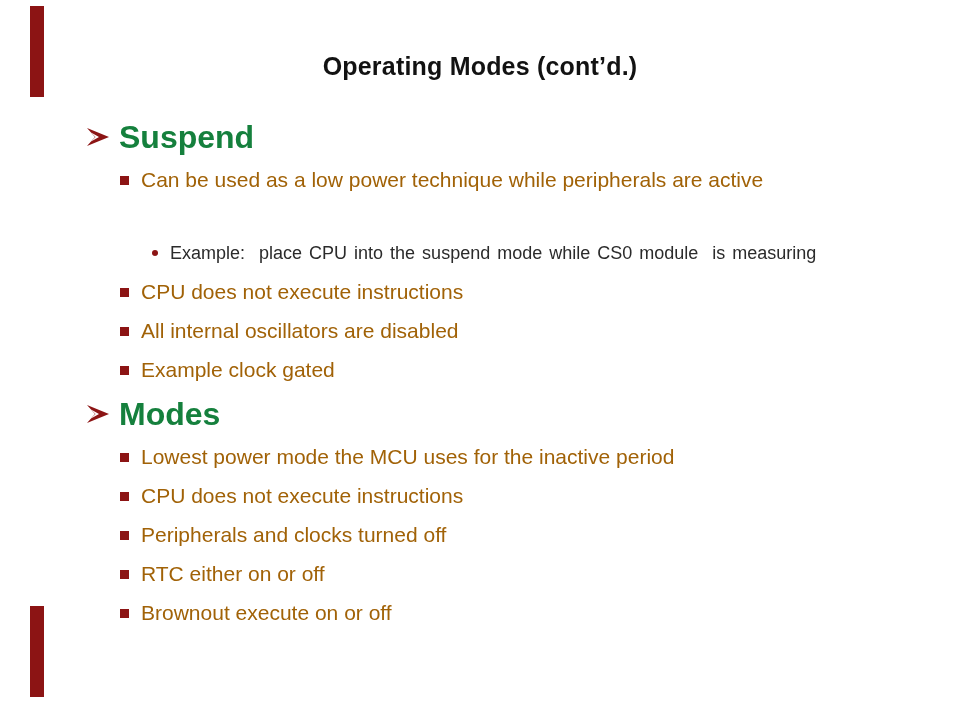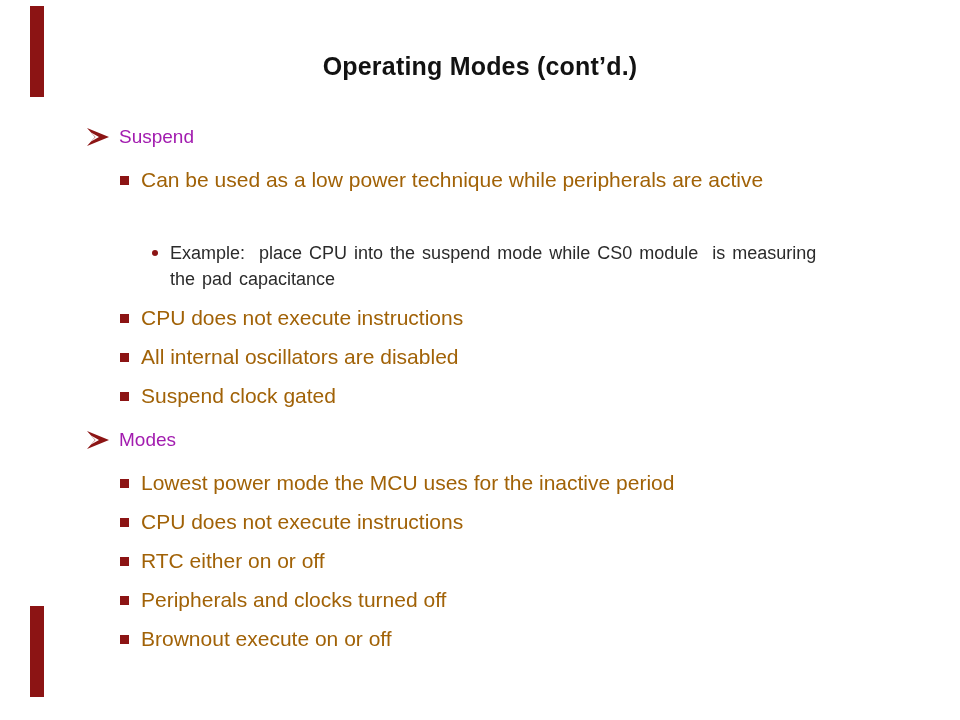--- a/index.html
+++ b/index.html
@@ -38,23 +38,23 @@
     height:34px;
     margin-bottom:14px;
   }
   .section + .section .heading-row{margin-top:8px;}
   .arrow-icon{
     width:26px;height:24px;
     flex:none;
     margin-right:8px;
   }
   .heading-label{
-    font-size:19px;
-    font-weight:normal;
-    color:#a21caf;
+    font-size:32px;
+    font-weight:bold;
+    color:#15803d;
   }
   .item-l2{
     display:flex;
     margin-left:35px;
     margin-bottom:15px;
     font-size:21px;
     line-height:24px;
     color:#a16207;
   }
   .sq-bullet{
@@ -103,42 +103,41 @@
     <span class="sq-bullet" style="background: rgb(140, 20, 20);"></span>
     <span class="item-text">
             <div>Can be used as a low power technique while peripherals are active</div>
           </span>
   </div>
 
   <div class="item-l3">
     <span class="dot-bullet" style="background: rgb(140, 20, 20);"></span>
     <span class="item-text">
             <div>Example:  place CPU into the suspend mode while CS0 module  is measuring</div>
-            <div>the pad capacitance</div>
           </span>
   </div>
 
   <div class="item-l2">
     <span class="sq-bullet" style="background: rgb(140, 20, 20);"></span>
     <span class="item-text">
             <div>CPU does not execute instructions</div>
           </span>
   </div>
 
   <div class="item-l2">
     <span class="sq-bullet" style="background: rgb(140, 20, 20);"></span>
     <span class="item-text">
             <div>All internal oscillators are disabled</div>
           </span>
   </div>
 
   <div class="item-l2">
     <span class="sq-bullet" style="background: rgb(140, 20, 20);"></span>
     <span class="item-text">
-            <div>Suspend clock gated</div>
+            <div>Example clock gated</div>
           </span>
   </div>
 </div>
 
   <div class="section">
     <div class="heading-row">
       <svg class="arrow-icon" viewBox="0 0 26 24">
         <path d="M2 3 L24 12 L2 21 L10 12 Z" fill="#8c1414"></path>
         <path d="M6 7.5 L14 12 L6 16.5 L10.5 12 Z" fill="#ffffff"></path>
       </svg>
@@ -155,28 +154,28 @@
   <div class="item-l2">
     <span class="sq-bullet" style="background: rgb(140, 20, 20);"></span>
     <span class="item-text">
             <div>CPU does not execute instructions</div>
           </span>
   </div>
 
   <div class="item-l2">
     <span class="sq-bullet" style="background: rgb(140, 20, 20);"></span>
     <span class="item-text">
-            <div>RTC either on or off</div>
+            <div>Peripherals and clocks turned off</div>
           </span>
   </div>
 
   <div class="item-l2">
     <span class="sq-bullet" style="background: rgb(140, 20, 20);"></span>
     <span class="item-text">
-            <div>Peripherals and clocks turned off</div>
+            <div>RTC either on or off</div>
           </span>
   </div>
 
   <div class="item-l2">
     <span class="sq-bullet" style="background: rgb(140, 20, 20);"></span>
     <span class="item-text">
             <div>Brownout execute on or off</div>
           </span>
   </div>
 </div>

